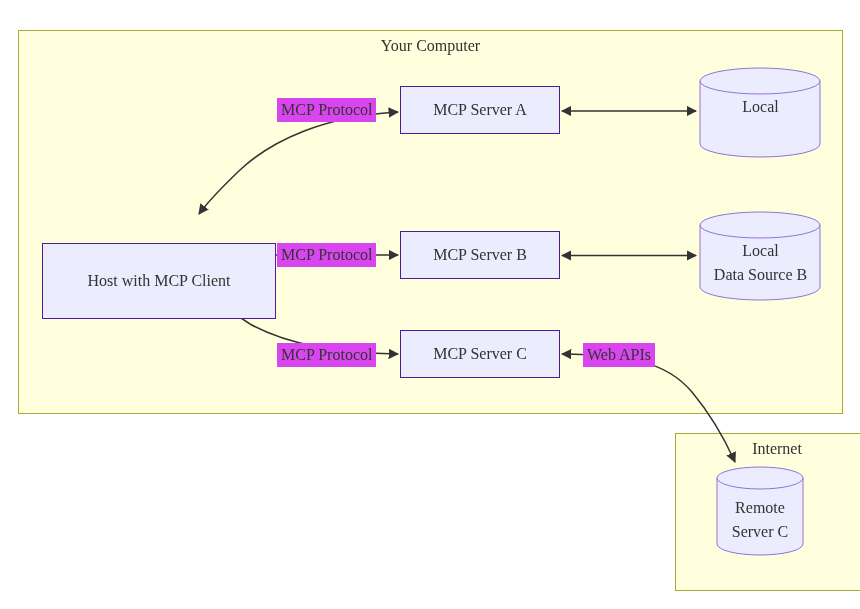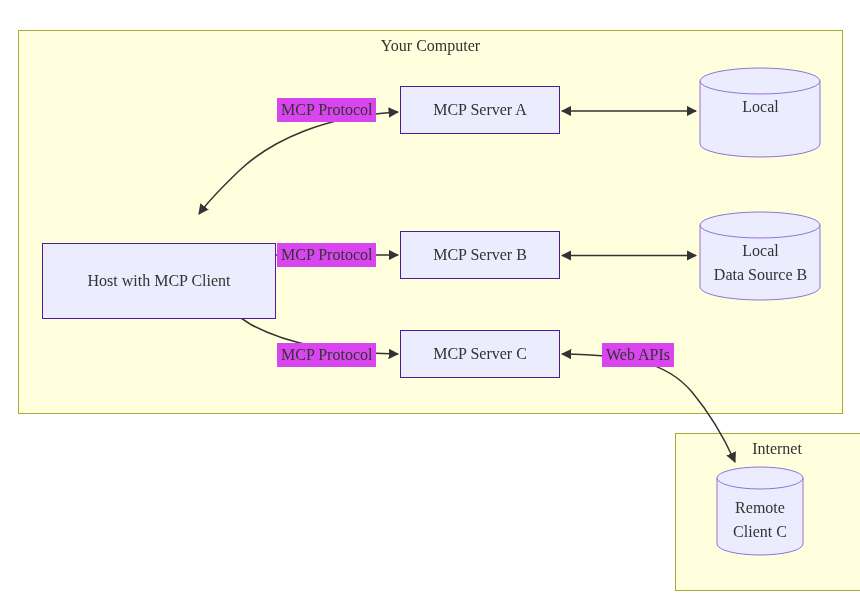--- a/index.html
+++ b/index.html
@@ -63,21 +63,21 @@
     position: absolute;
     z-index: 4;
     background: #d946ef;
     padding: 2px 4px;
     line-height: 20px;
     white-space: nowrap;
   }
   .lbl-mcp-a { left: 277px; top: 98px;  }
   .lbl-mcp-b { left: 277px; top: 243px; }
   .lbl-mcp-c { left: 277px; top: 343px; }
-  .lbl-web   { left: 602px; top: 343px; }
+  .lbl-web   { left: 583px; top: 343px; }
 </style>
 </head>
 <body>
 
 <div class="canvas">
 
   <div class="cluster cluster-computer">
     <div class="cluster-title">Your Computer</div>
   </div>
   <div class="cluster cluster-internet">
@@ -123,21 +123,21 @@
 
   <div class="cyl-label cyl-a">
     <div>Local</div>
   </div>
   <div class="cyl-label cyl-b">
     <div>Local</div>
     <div>Data Source B</div>
   </div>
   <div class="cyl-label cyl-c">
     <div>Remote</div>
-    <div>Client C</div>
+    <div>Server C</div>
   </div>
 
   <div class="edge-label lbl-mcp-a">MCP Protocol</div>
   <div class="edge-label lbl-mcp-b">MCP Protocol</div>
   <div class="edge-label lbl-mcp-c">MCP Protocol</div>
   <div class="edge-label lbl-web">Web APIs</div>
 
 </div>
 
 </body></html>

